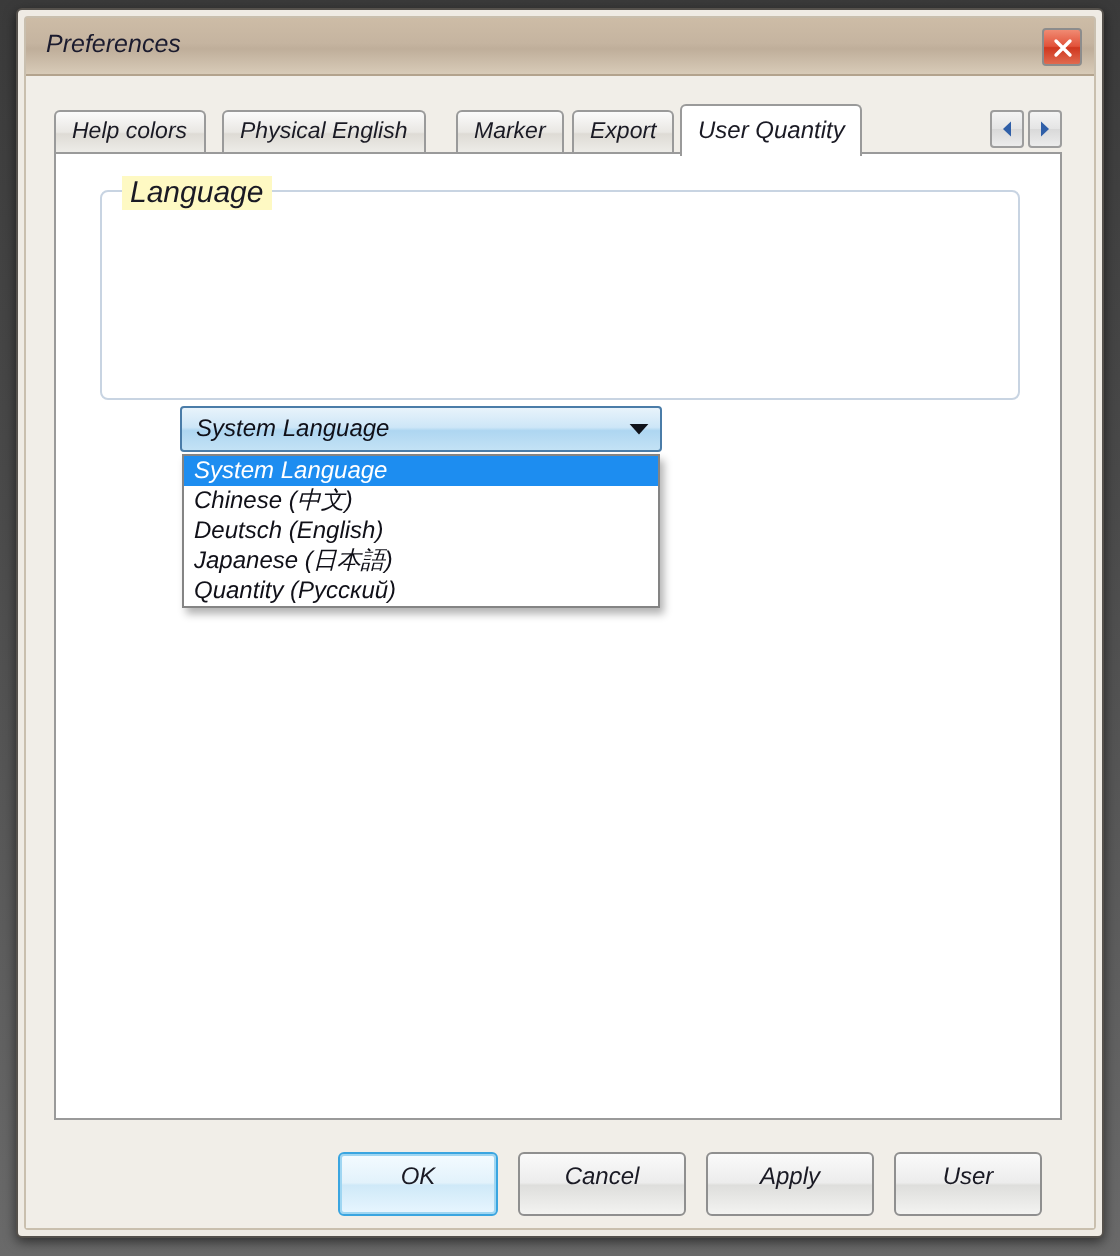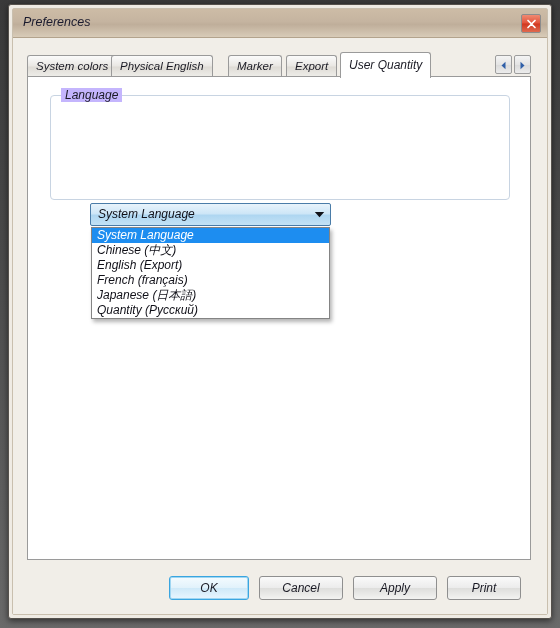--- a/index.html
+++ b/index.html
@@ -128,22 +128,22 @@
     position: absolute;
     left: 22px; top: 18px;
     width: 460px; height: 105px;
     border: 1px solid #c8d4e2;
     border-radius: 4px;
   }
   .groupbox-label {
     position: absolute;
     left: 10px; top: -8px;
     padding: 0 4px;
-    background: #c4b5fd;
-    font-size: 12px;
+    background: #fef9c3;
+    font-size: 15px;
     color: #1a1a24;
     white-space: nowrap;
   }
 
   
   .combo {
     position: absolute;
     left: 62px; top: 126px;
     width: 241px; height: 23px;
     background: linear-gradient(180deg, #e8f3fb 0%, #cde6f7 46%, #aed6f1 54%, #c3e2f5 100%);
@@ -192,21 +192,21 @@
 
   
   .buttonbar {
     position: absolute;
     left: 0; right: 0; bottom: 0;
     height: 68px;
   }
   .btn {
     position: absolute;
     top: 30px;
-    height: 24px;
+    height: 32px;
     background: linear-gradient(180deg, #fafafa 0%, #ececec 48%, #dededc 52%, #f3f3f1 100%);
     border: 1px solid #8f8f8f;
     border-radius: 3px;
     font-size: 12px;
     color: #1a1a24;
     line-height: 22px;
     text-align: center;
     cursor: pointer;
   }
   .btn.default {
@@ -229,21 +229,21 @@
             <svg width="11" height="10" viewBox="0 0 11 10">
               <path d="M2 1.5 L5.5 5 L2 8.5 M9 1.5 L5.5 5 L9 8.5" stroke="#ffffff" stroke-width="1.7" fill="none" stroke-linecap="round"></path>
             </svg>
           </span>
         </div>
       </div>
 
       <div class="body">
 
         <div class="tabstrip">
-          <div class="tab" style="left:0px;">System colors</div>
+          <div class="tab" style="left:0px;">Help colors</div>
           <div class="tab" style="left:84px;">Physical English</div>
           <div class="tab" style="left:201px;">Marker</div>
           <div class="tab" style="left:259px;">Export</div>
           <div class="tab active" style="left:313px;">User Quantity</div>
 
           <div class="tab-navs">
             <div class="nav-btn">
               <span>
                 <svg width="7" height="9" viewBox="0 0 7 9">
                     <path d="M5.5 0.8 L1.5 4.5 L5.5 8.2 Z" fill="#2f5fa8"></path>
@@ -271,31 +271,30 @@
             <div class="combo-arrow-box">
               <svg width="11" height="7" viewBox="0 0 11 7">
                   <path d="M0.8 1 L10.2 1 L5.5 6.2 Z" fill="#10131a"></path>
                 </svg>
             </div>
           </div>
 
           <div class="dropdown">
             <div class="dd-item selected">System Language</div>
             <div class="dd-item">Chinese (中文)</div>
-            <div class="dd-item">English (Export)</div>
-            <div class="dd-item">French (français)</div>
+            <div class="dd-item">Deutsch (English)</div>
             <div class="dd-item">Japanese (日本語)</div>
             <div class="dd-item">Quantity (Русский)</div>
           </div>
 
         </div>
 
         <div class="buttonbar">
           <div class="btn default" style="left:156px; width:80px;">OK</div>
           <div class="btn" style="left:246px; width:84px;">Cancel</div>
           <div class="btn" style="left:340px; width:84px;">Apply</div>
-          <div class="btn" style="left:434px; width:74px;">Print</div>
+          <div class="btn" style="left:434px; width:74px;">User</div>
         </div>
 
       </div>
     </div>
   </div>
 </div>
 
 </body></html>

